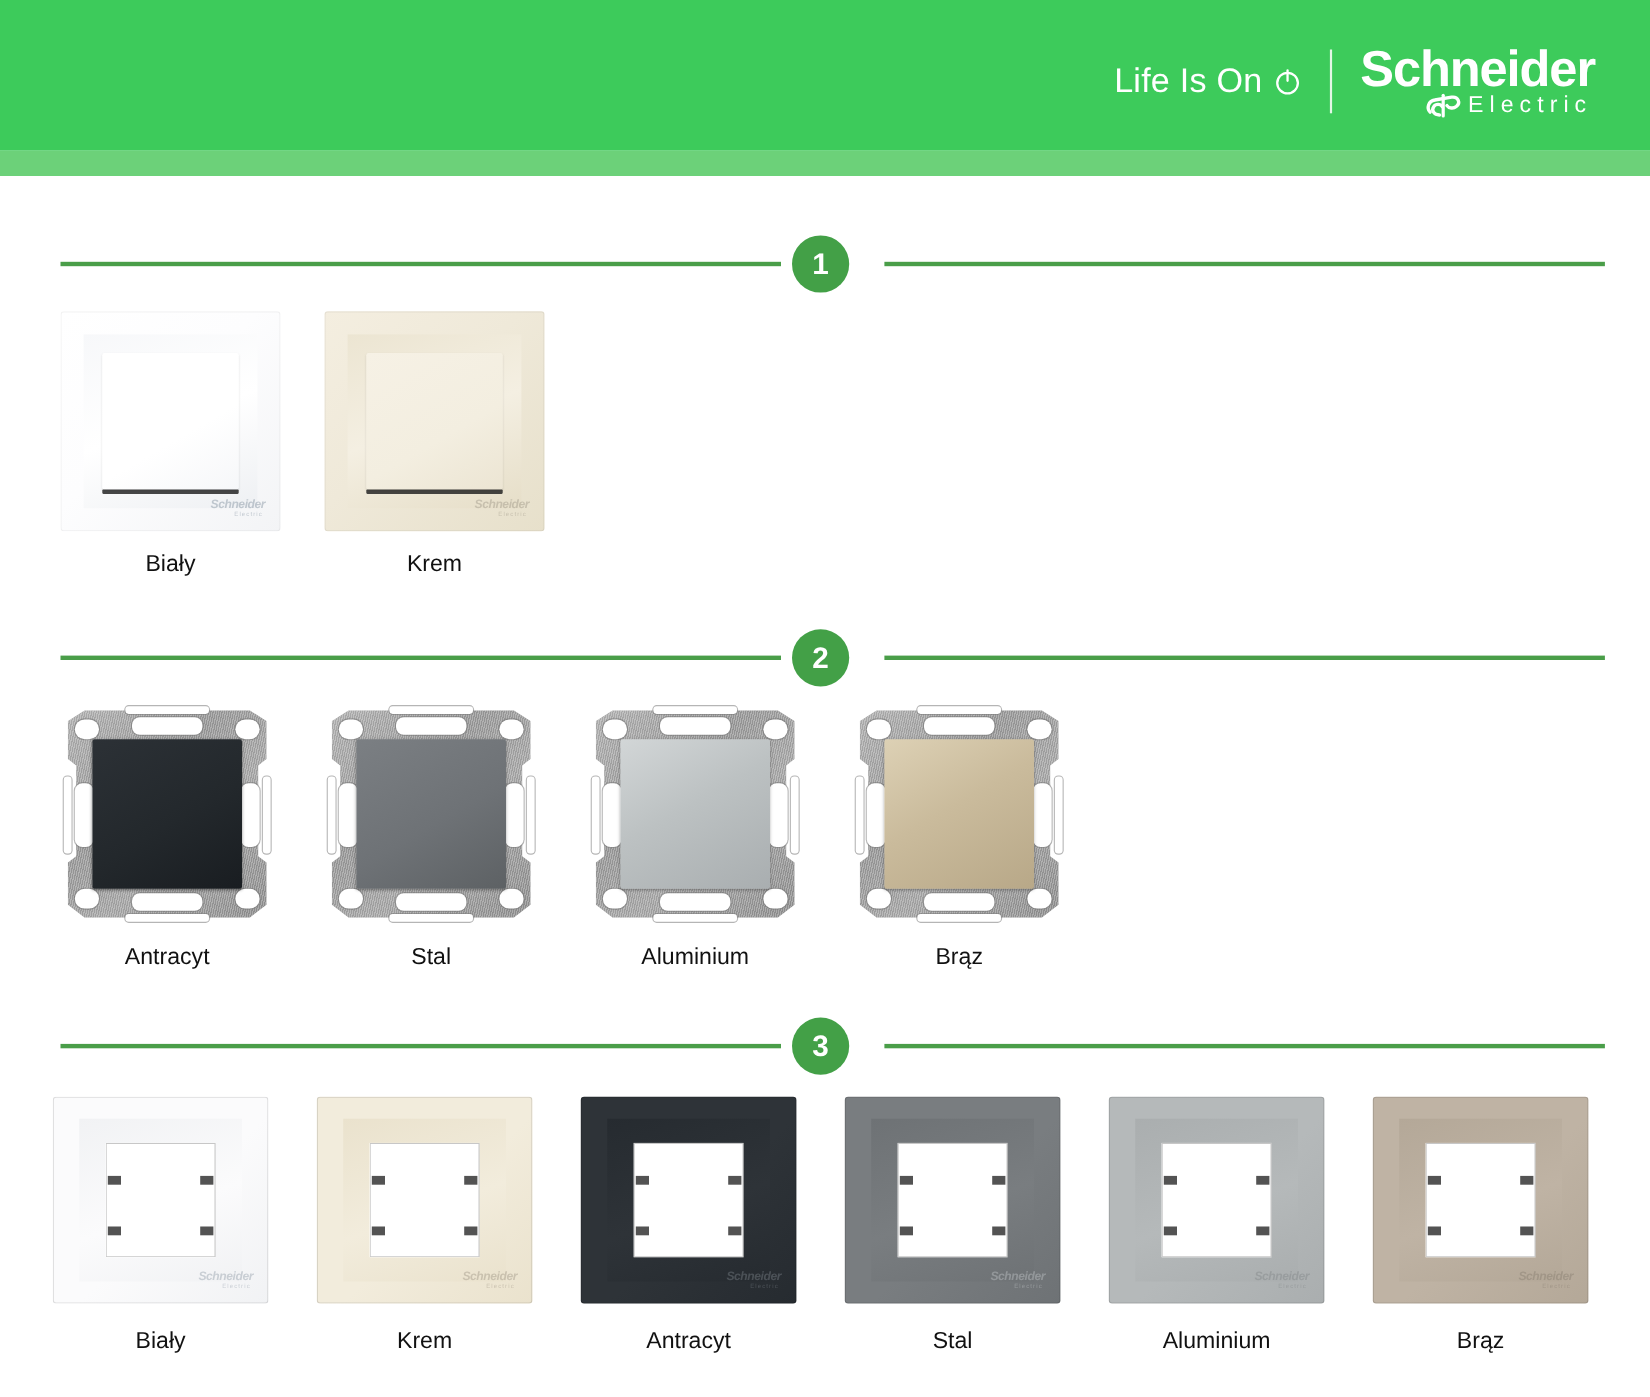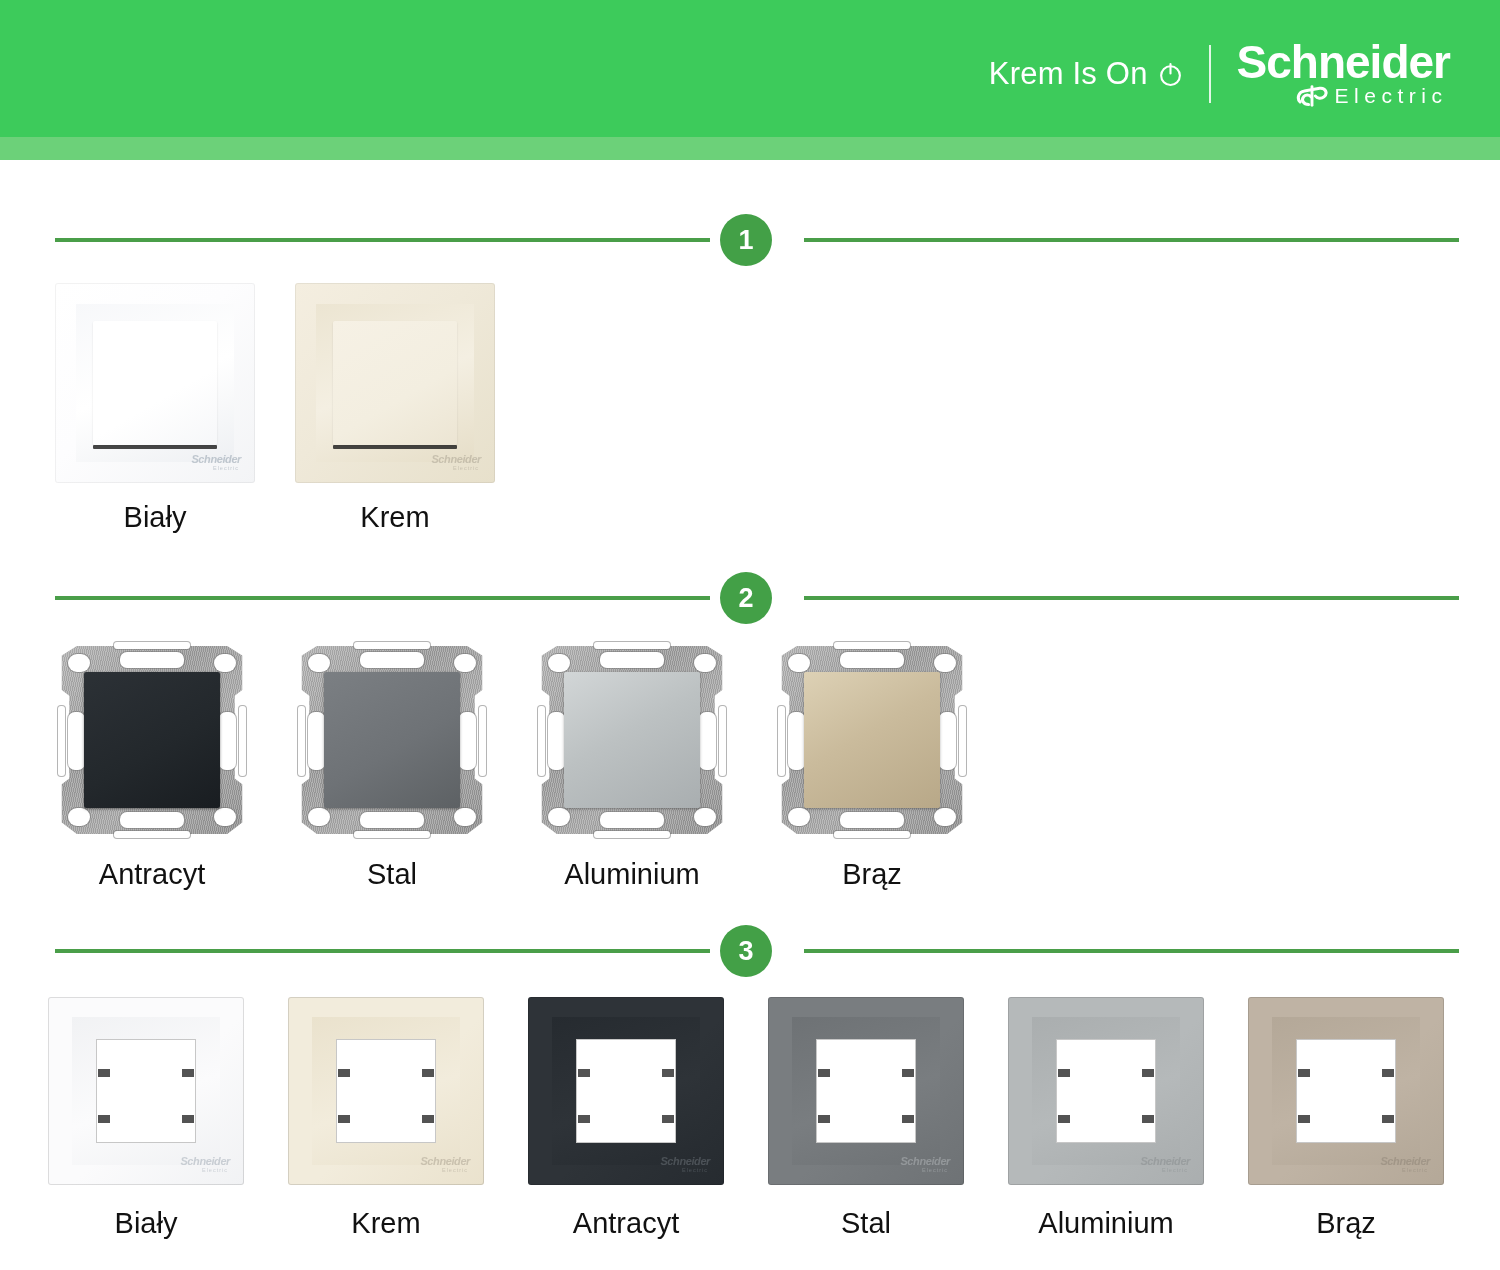--- a/index.html
+++ b/index.html
@@ -128,21 +128,21 @@
     width: 1500px;
     display: flex;
   }
   .cell {
     position: relative;
     display: flex;
     flex-direction: column;
     align-items: center;
   }
   .label {
-    font-size: 29px;
+    font-size: 21px;
     color: #111111;
     text-align: center;
     white-space: nowrap;
   }
 
   
   .switch {
     width: 200px; height: 200px;
     position: relative;
     border-radius: 3px;
@@ -274,21 +274,21 @@
   }
 </style>
 </head>
 <body>
 
 <div class="header"></div>
 <div class="header-strip"></div>
 
 <div class="brand-block">
   <div class="life-is-on">
-    <span>Krem Is On</span>
+    <span>Life Is On</span>
     <span class="power-glyph">
       <svg viewBox="0 0 24 24" width="25" height="25" aria-hidden="true">
         <circle cx="12" cy="13" r="9" fill="none" stroke="#ffffff" stroke-width="2"></circle>
         <line x1="12" y1="2" x2="12" y2="11" stroke="#ffffff" stroke-width="2" stroke-linecap="round"></line>
       </svg>
     </span>
   </div>
   <div class="brand-divider"></div>
   <div class="se-logo">
     <div class="se-name">Schneider</div>

